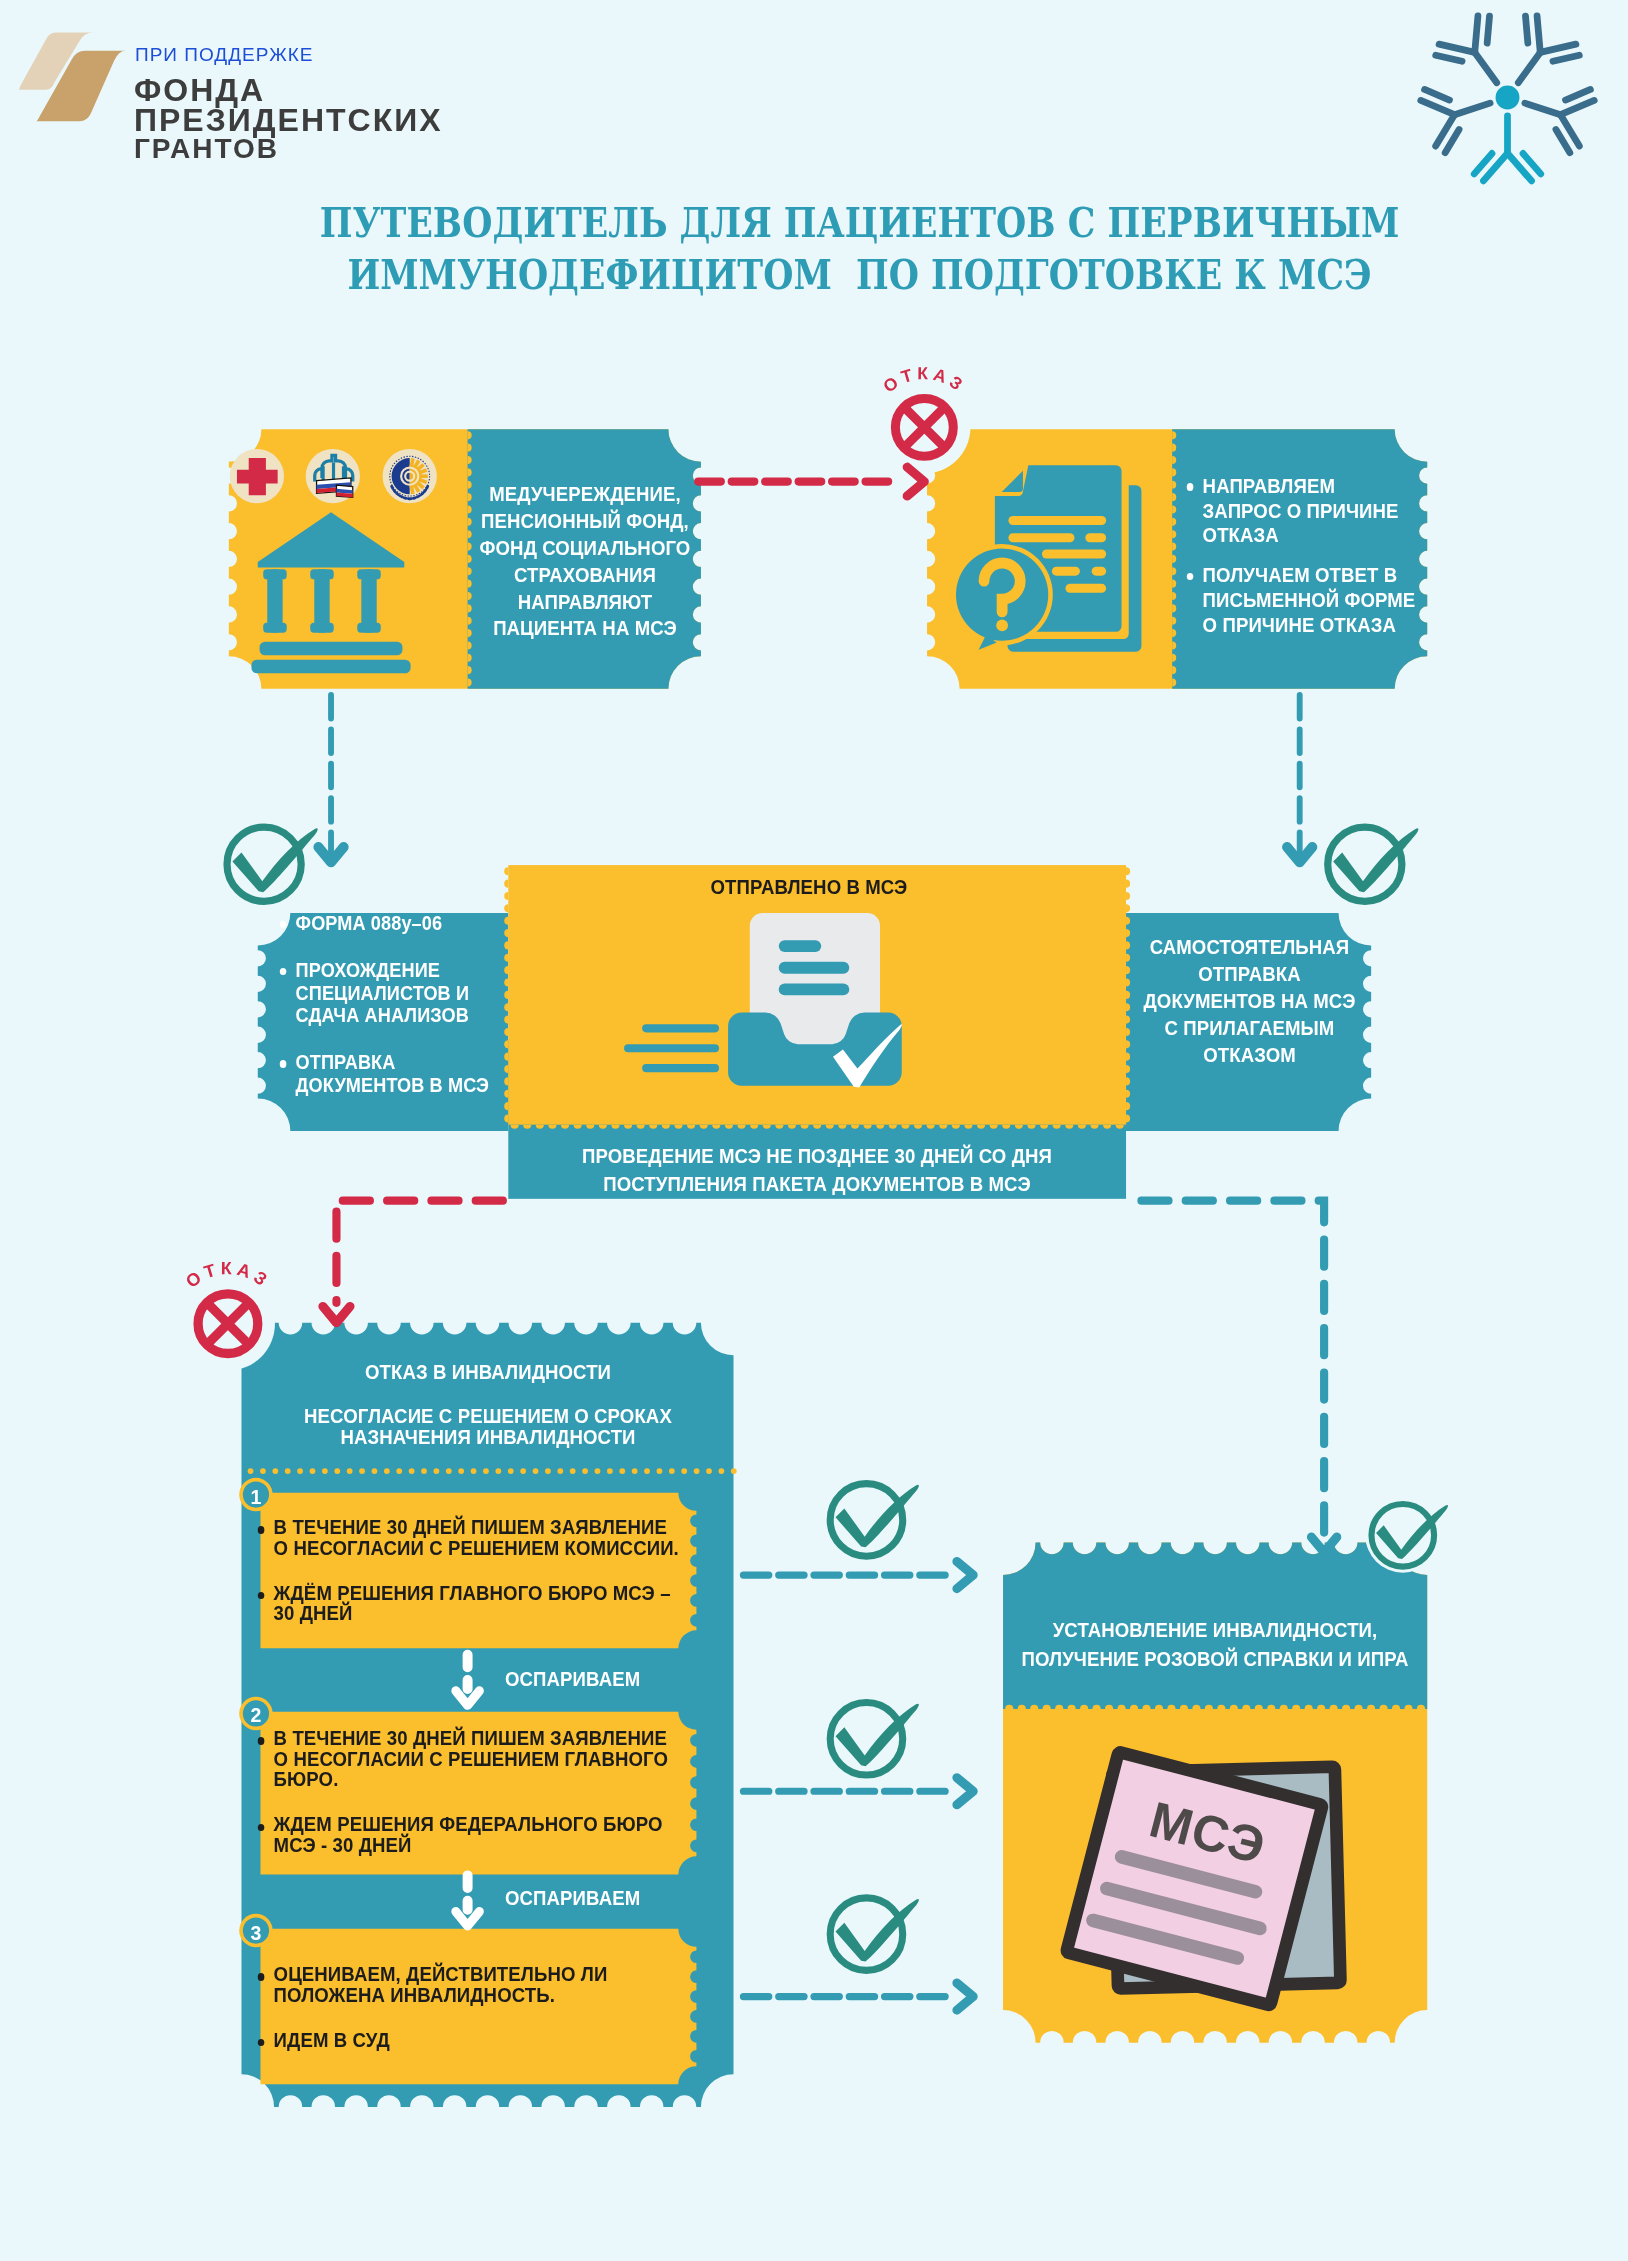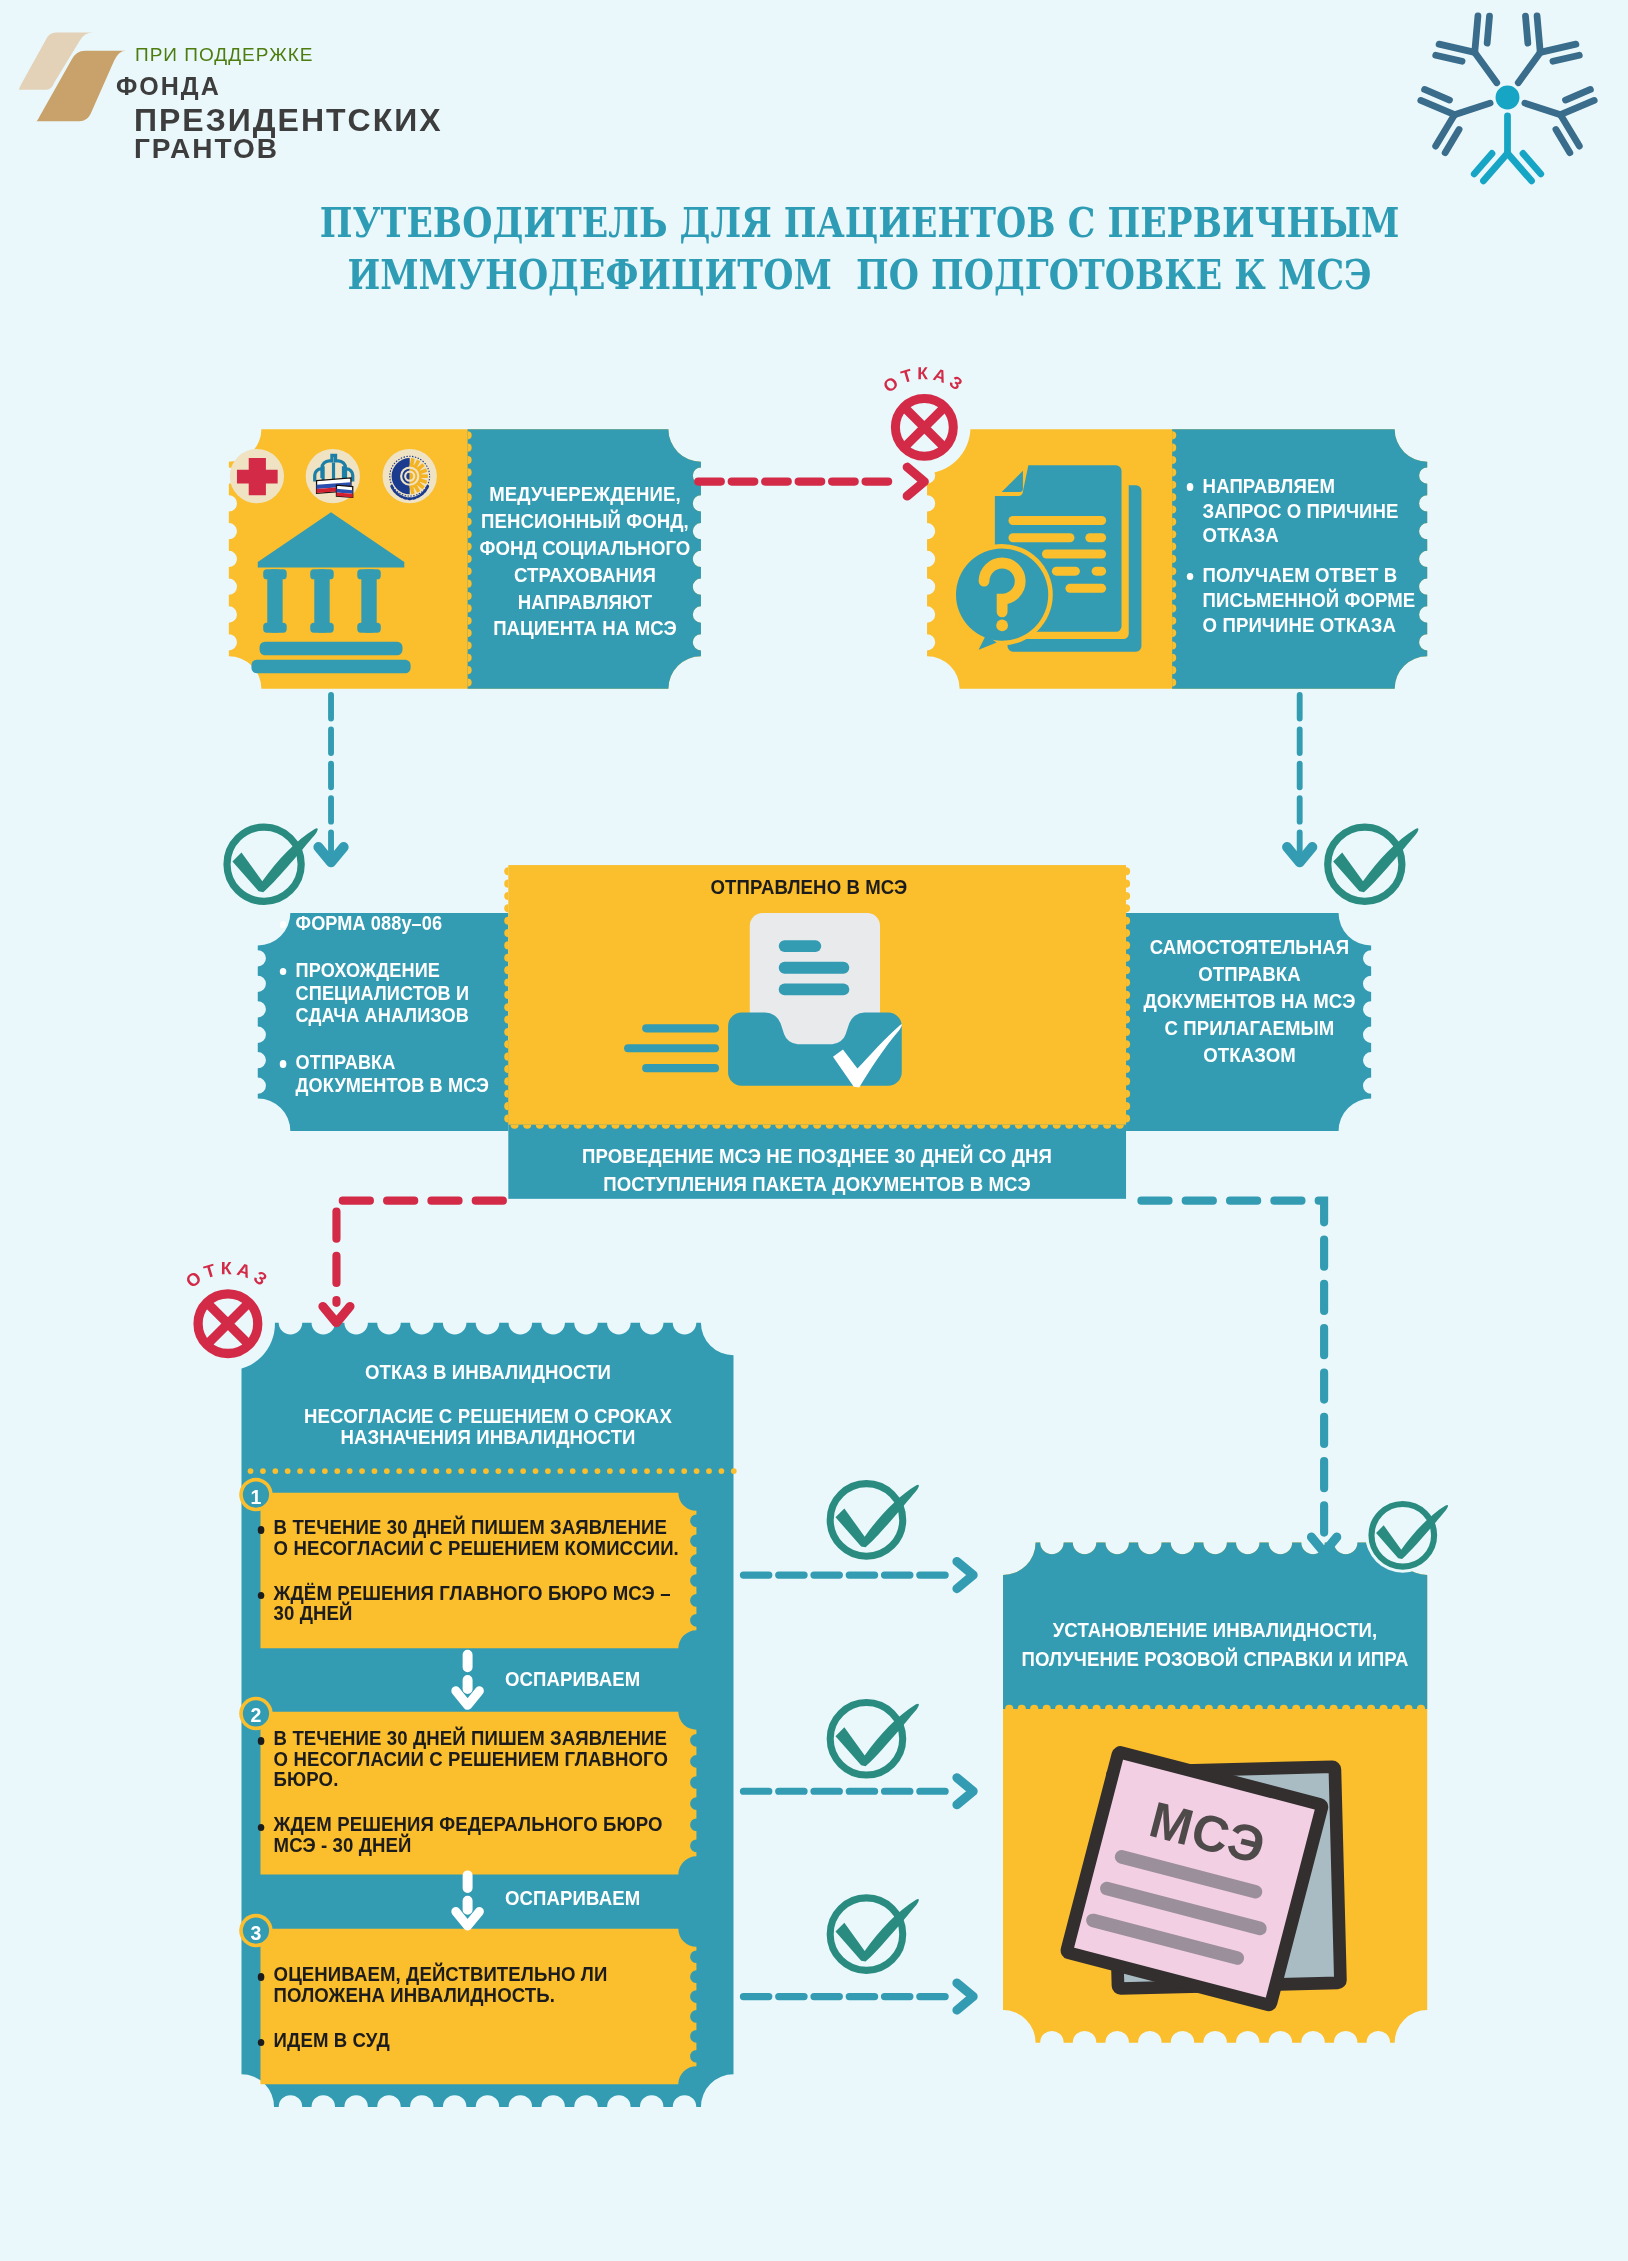--- a/index.html
+++ b/index.html
@@ -418,22 +418,22 @@
             <rect x="1216" y="2142" width="180" height="15" rx="7.5" fill="#9b8f9b"></rect>
           </g>
         </g>
       </g>
 </svg>
 
 <svg class="ov" style="left:0;top:0" width="163" height="163" viewBox="0 0 180 180">
   <path d="M103 36 H62 Q54 36 50 45 L24 92 Q21 98 21 99 H51 Q57 99 60 91 L88 45 Q93 36 103 36 Z" fill="#e3d2b8"></path>
   <path d="M139 56 H94 Q84 56 79 66 L44 128 Q41 134 40 134 H88 Q96 134 100 126 L126 67 Q131 56 139 56 Z" fill="#c9a26b"></path>
 </svg>
-<div class="logo-txt" style="left:135px;top:44px;font-size:19px;letter-spacing:1px;color:#4d7c0f;font-weight:400">ПРИ ПОДДЕРЖКЕ</div>
-<div class="logo-txt" style="left:116px;top:72px;font-size:25px;letter-spacing:2px">ФОНДА</div>
+<div class="logo-txt" style="left:135px;top:44px;font-size:19px;letter-spacing:1px;color:#1d4ed8;font-weight:400">ПРИ ПОДДЕРЖКЕ</div>
+<div class="logo-txt" style="left:134px;top:72px;font-size:32px;letter-spacing:2px">ФОНДА</div>
 <div class="logo-txt" style="left:134px;top:102px;font-size:32px;letter-spacing:2px">ПРЕЗИДЕНТСКИХ</div>
 <div class="logo-txt" style="left:134px;top:133px;font-size:28px;letter-spacing:2px">ГРАНТОВ</div>
 
 <svg class="ov" style="left:1408px;top:7.2px" width="199" height="190" viewBox="0 0 220 210">
   <g id="gAb" transform="translate(110,100) scale(0.88) translate(-110,-100)">
         <line x1="131.87429987478853" y1="107.10739087062379" x2="176.57395614066075" y2="121.63118960624632" stroke="#3a6c8b" stroke-width="8.5" stroke-linecap="round"></line>
         <line x1="176.57395614066075" y1="121.63118960624632" x2="218.917179399473" y2="103.65755769573974" stroke="#3a6c8b" stroke-width="8.5" stroke-linecap="round"></line>
         <line x1="182.874917872448" y1="103.20436456082537" x2="214.17208288983096" y2="89.91950619219007" stroke="#3a6c8b" stroke-width="8.5" stroke-linecap="round"></line>
         <line x1="176.57395614066075" y1="121.63118960624632" x2="200.26570758652326" y2="161.0608854385435" stroke="#3a6c8b" stroke-width="8.5" stroke-linecap="round"></line>
         <line x1="170.84052525431082" y1="140.24241660156957" x2="188.3518198012527" y2="169.38610482544138" stroke="#3a6c8b" stroke-width="8.5" stroke-linecap="round"></line>

